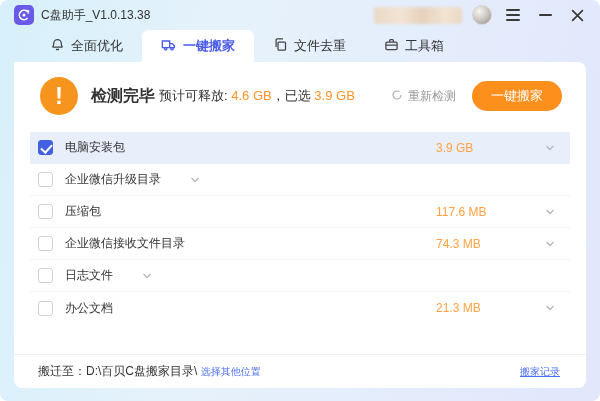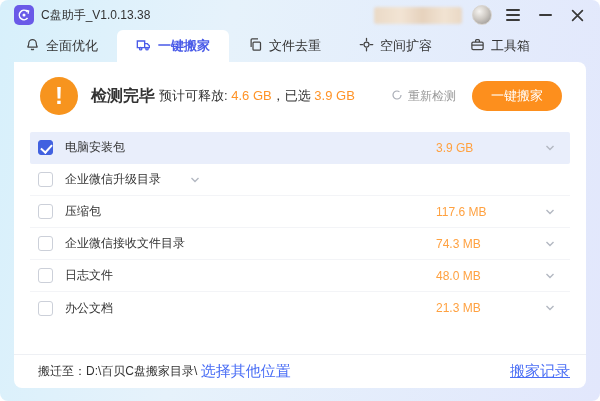--- a/index.html
+++ b/index.html
@@ -21,21 +21,21 @@
     filter:blur(1.5px); }
   .avatar { width:20px; height:20px; border-radius:50%;
     background:radial-gradient(circle at 35% 30%, #f6f4f1 0%, #cfcac4 45%, #8e8c8a 100%);
     border:1px solid #d8d4cf; }
   .winbtn { width:22px; height:22px; display:flex; align-items:center; justify-content:center; cursor:default; }
   .hamburger { display:flex; flex-direction:column; gap:3px; }
   .hamburger i { display:block; width:14px; height:2px; background:#3a3a3a; border-radius:1px; }
   .minimize i { display:block; width:13px; height:2px; background:#3a3a3a; border-radius:1px; }
   .close svg { display:block; }
   
-  .tabbar { height:32px; display:flex; align-items:stretch; padding-left:6px; flex:none; }
+  .tabbar { height:32px; display:flex; align-items:stretch; padding-left:31px; flex:none; }
   .tab { display:flex; align-items:center; gap:6px; padding:0 19px; font-size:13px; color:#333; cursor:default; }
   .tab svg { flex:none; }
   .tab.active { background:#fff; border-radius:6px 6px 0 0; color:#4a5be8; font-weight:bold; }
   
   .card { background:#fff; margin:0 14px; border-radius:0 8px 8px 8px; flex:1; display:flex; flex-direction:column; overflow:hidden; }
   .banner { display:flex; align-items:center; padding:15px 24px 11px 26px; flex:none; }
   .alert-circle { width:38px; height:38px; border-radius:50%; background:#f7941e; color:#fff;
     display:flex; align-items:center; justify-content:center; font-size:24px; font-weight:bold; flex:none; }
   .banner-status { font-size:16px; font-weight:bold; color:#333; margin-left:13px; }
   .banner-summary { font-size:13px; color:#333; margin-left:4px; }
@@ -50,23 +50,23 @@
   .row:last-child { border-bottom:none;align-items:center; }
   .row.checked { background:#e9eefb; border-radius:2px; border-bottom-color:transparent; }
   .checkbox { width:15px; height:15px; border:1px solid #ccd0d9; border-radius:3px; background:#fff; flex:none; position:relative; }
   .row.checked .checkbox { background:#4161e0; border-color:#4161e0; }
   .row.checked .checkbox::after { content:""; position:absolute; left:4px; top:1px; width:5px; height:9px;
     border:solid #fff; border-width:0 2px 2px 0; transform:rotate(42deg); }
   .row-label { font-size:12px; color:#333; margin-left:12px; }
   .row-size { margin-left:auto; font-size:12px; color:#ffa140; width:80px; text-align:left; }
   .row-chevron { margin-left:28px; display:flex; align-items:center; }
   
-  .footer { flex:none; height:34px; display:flex; align-items:center; padding:0 16px 0 24px; border-top:1px solid #eef0f4; }
+  .footer { flex:none; height:34px; display:flex; align-items:center; padding:0 26px 0 24px; border-top:1px solid #eef0f4; }
   .footer-text { font-size:12px; color:#333; }
-  .link { font-size:15px; color:#4a6ef5; cursor:default; }
+  .link { font-size:10px; color:#4a6ef5; cursor:default; }
   .footer .history { margin-left:auto; text-decoration:underline; }
   .bottom-gap { height:13px; flex:none; }
 </style>
 </head>
 <body>
 
 <div class="window">
 
   <div class="titlebar">
     <div class="logo">
@@ -112,27 +112,20 @@
             <circle cx="16.5" cy="17.5" r="1.8"></circle>
           </svg></span>
       <span>一键搬家</span>
     </div>
     <div class="tab">
       <span><svg width="15" height="15" viewBox="0 0 24 24" fill="none" stroke="#444" stroke-width="2">
             <rect x="8" y="8" width="12" height="13" rx="1.5"></rect>
             <path d="M5 16V4.5A1.5 1.5 0 0 1 6.5 3H16"></path>
           </svg></span>
       <span>文件去重</span>
-    </div>
-    <div class="tab">
-      <span><svg width="15" height="15" viewBox="0 0 24 24" fill="none" stroke="#444" stroke-width="2">
-            <circle cx="12" cy="12" r="4"></circle>
-            <path d="M12 2v4M12 18v4M2 12h4M18 12h4" stroke-linecap="round"></path>
-          </svg></span>
-      <span>空间扩容</span>
     </div>
     <div class="tab">
       <span><svg width="15" height="15" viewBox="0 0 24 24" fill="none" stroke="#444" stroke-width="2">
             <rect x="3" y="8" width="18" height="12" rx="2"></rect>
             <path d="M9 8V5.5A1.5 1.5 0 0 1 10.5 4h3A1.5 1.5 0 0 1 15 5.5V8M3 13h18"></path>
           </svg></span>
       <span>工具箱</span>
     </div>
   </div>
 
@@ -193,21 +186,20 @@
         <span class="row-size">74.3 MB</span>
         <span class="row-chevron">
             <svg width="12" height="12" viewBox="0 0 12 12">
               <path d="M2.5 4l3.5 3.5L9.5 4" fill="none" stroke="#b3b8c2" stroke-width="1.4"></path>
             </svg>
           </span>
       </div>
       <div class="row">
         <span class="checkbox"></span>
         <span class="row-label">日志文件</span>
-        <span class="row-size">48.0 MB</span>
         <span class="row-chevron">
             <svg width="12" height="12" viewBox="0 0 12 12">
               <path d="M2.5 4l3.5 3.5L9.5 4" fill="none" stroke="#b3b8c2" stroke-width="1.4"></path>
             </svg>
           </span>
       </div>
       <div class="row">
         <span class="checkbox"></span>
         <span class="row-label">办公文档</span>
         <span class="row-size">21.3 MB</span>

